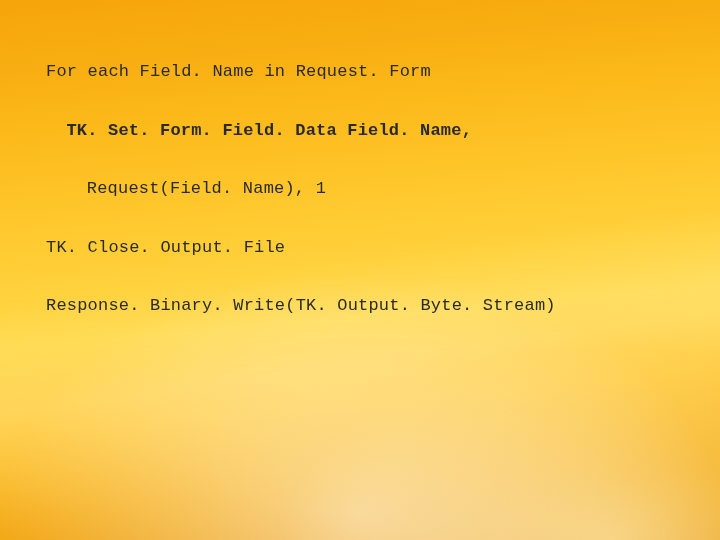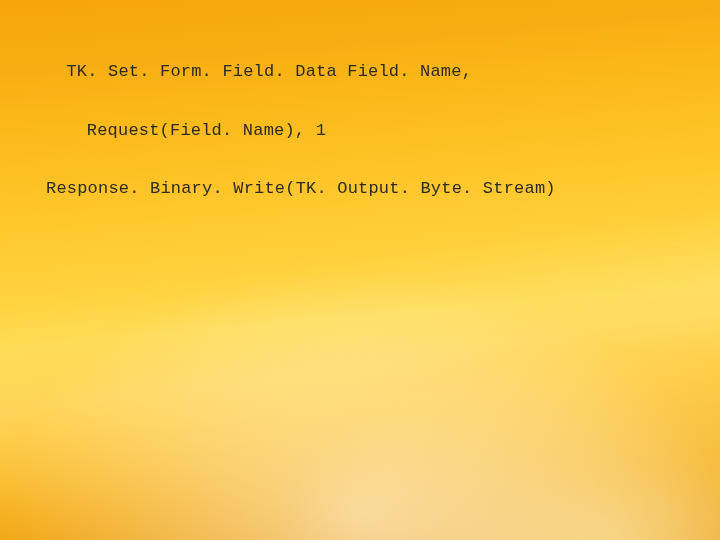--- a/index.html
+++ b/index.html
@@ -39,25 +39,27 @@
     top: 28px;
     left: 46px;
     right: 40px;
     color: #2a2a2a;
     font-size: 17px;
     line-height: 1.72;
     letter-spacing: 0.2px;
     white-space: pre;
   }
   .line { display: block; }
-  .indent1 { padding-left: 2ch; }
+  .indent1 { padding-left: 2ch; font-weight: bold; }
   .indent2 { padding-left: 4ch; }
 </style>
 </head>
 <body>
 
 <div class="band"></div>
 
 <div class="code-block">
+<span class="line">For each Field. Name in Request. Form</span>
 <span class="line indent1">TK. Set. Form. Field. Data Field. Name,</span>
 <span class="line indent2">Request(Field. Name), 1</span>
+<span class="line">TK. Close. Output. File</span>
 <span class="line">Response. Binary. Write(TK. Output. Byte. Stream)</span>
 </div>
 
 </body></html>

